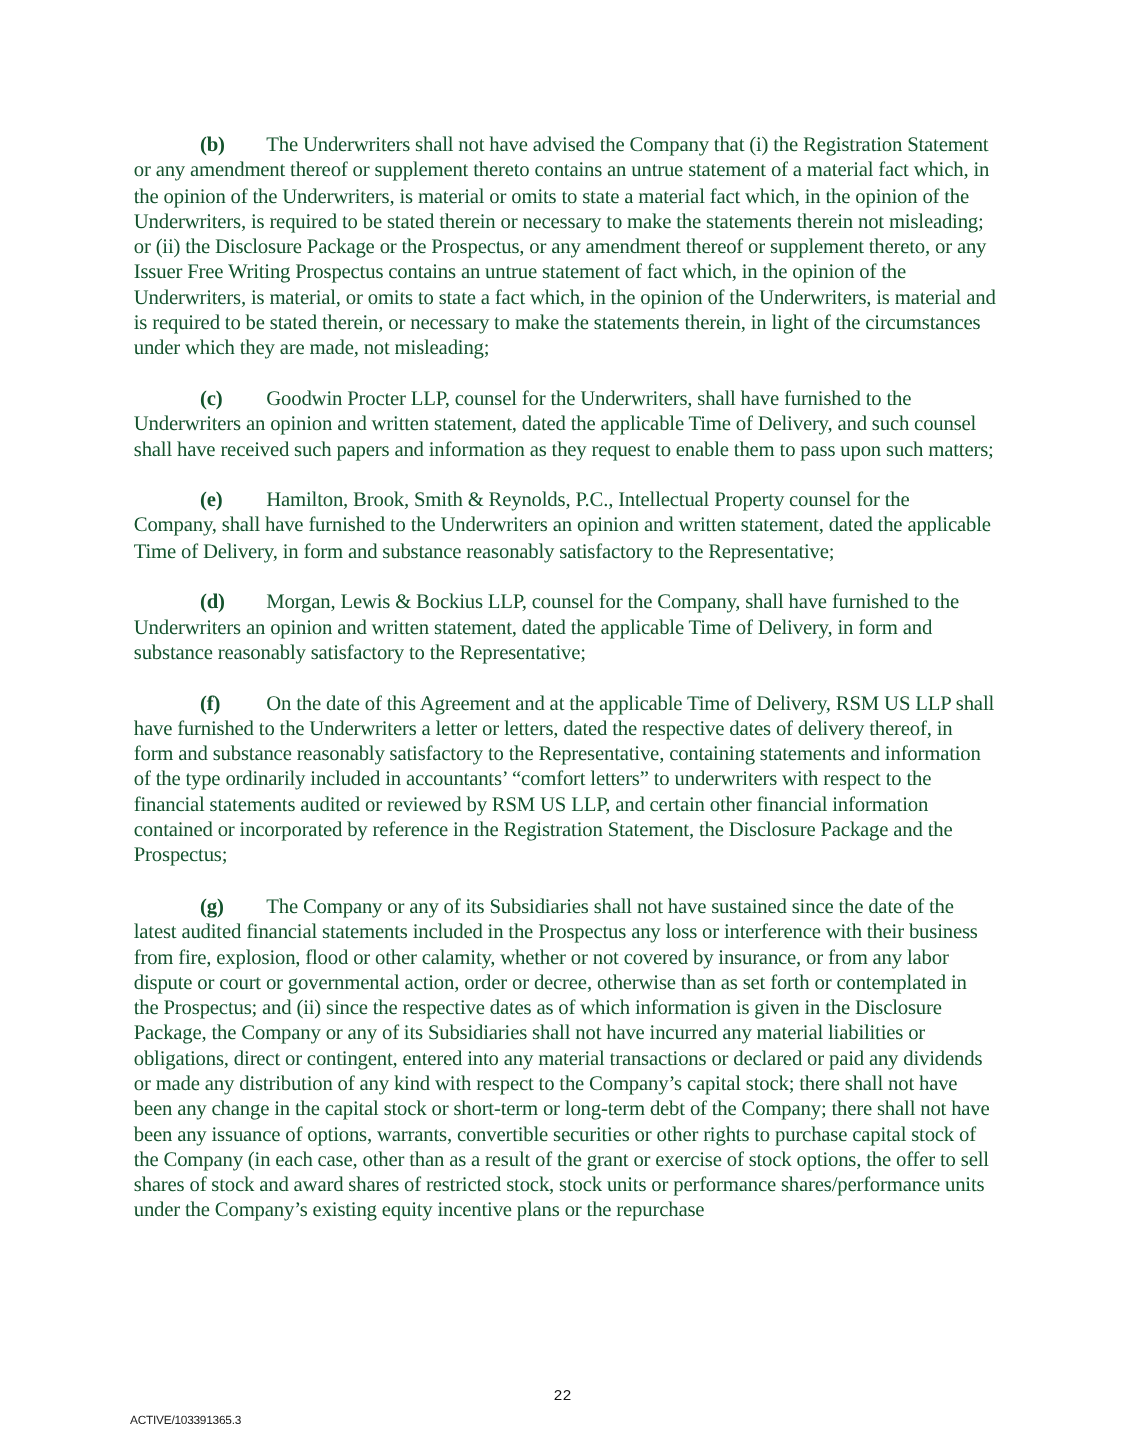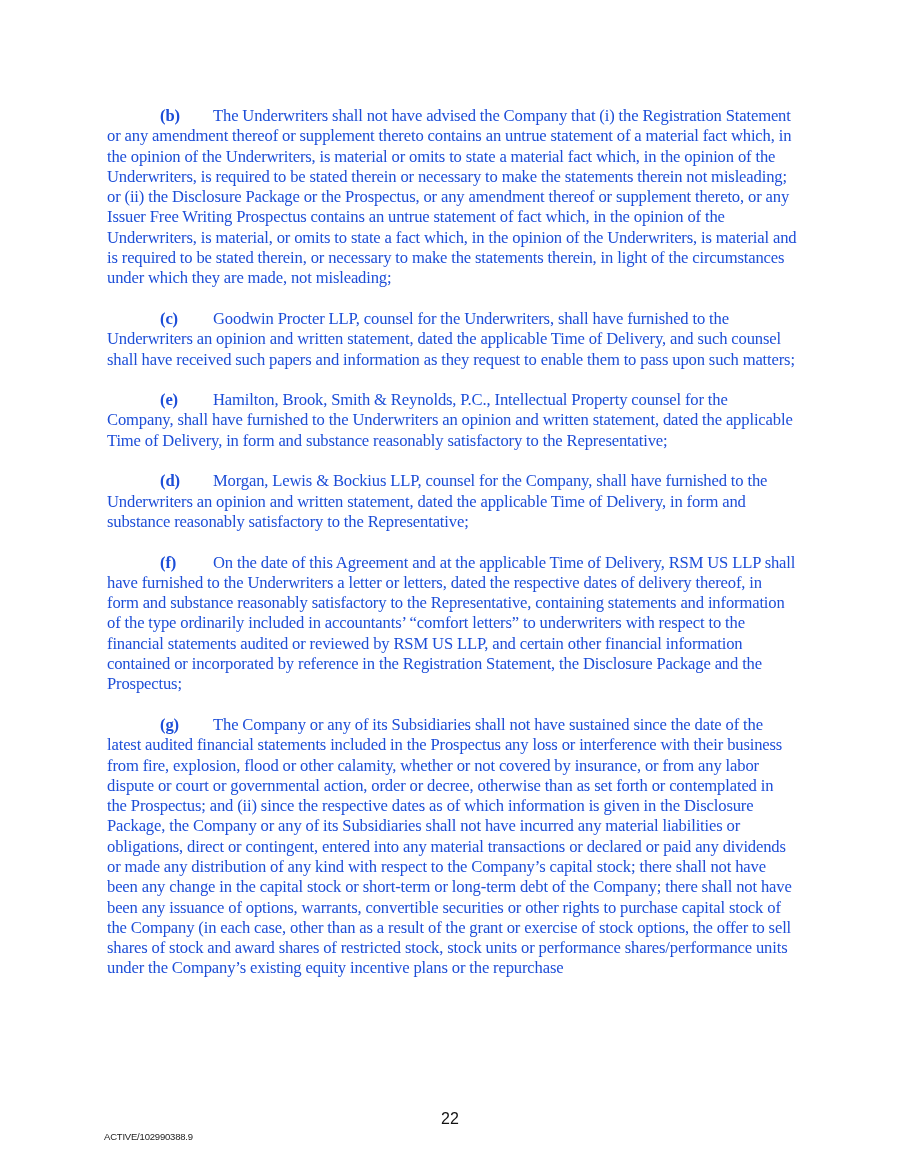--- a/index.html
+++ b/index.html
@@ -3,44 +3,44 @@
 <meta charset="utf-8">
 <style>
   html, body { margin: 0; padding: 0; background: #ffffff; }
   body { width: 900px; height: 1165px; position: relative; overflow: hidden; }
   .page {
     position: absolute; left: 0; top: 0; width: 900px; height: 1165px; background: #ffffff;
   }
   .content {
     position: absolute; left: 107px; top: 106px; width: 690px;
     font-family: "Liberation Serif", "DejaVu Serif", serif;
-    font-size: 16.6px; line-height: 20.3px; color: #1d4ed8;
+    font-size: 16.6px; line-height: 20.3px; color: #14532d;
     letter-spacing: -0.15px;
   }
   .para { margin: 0 0 20.3px 0; text-align: left; }
   .para .label {
     display: inline-block; width: 53px; margin-left: 53px; font-weight: bold;
   }
   .page-number {
     position: absolute; left: 0; width: 900px; top: 1110px; text-align: center;
-    font-family: Liberation Sans, sans-serif; font-size: 16px; color: #111;
+    font-family: Liberation Mono, monospace; font-size: 12px; color: #111;
   }
   .doc-id {
     position: absolute; left: 104px; top: 1131px;
     font-family: "Liberation Sans", "DejaVu Sans", sans-serif; font-size: 9.5px; color: #222;
     letter-spacing: -0.2px;
   }
 </style>
 </head>
 <body>
 
 <div class="page">
   <div class="content">
     <p class="para"><span class="label">(b)</span><span>The Underwriters shall not have advised the Company that (i) the Registration Statement or any amendment thereof or supplement thereto contains an untrue statement of a material fact which, in the opinion of the Underwriters, is material or omits to state a material fact which, in the opinion of the Underwriters, is required to be stated therein or necessary to make the statements therein not misleading; or (ii) the Disclosure Package or the Prospectus, or any amendment thereof or supplement thereto, or any Issuer Free Writing Prospectus contains an untrue statement of fact which, in the opinion of the Underwriters, is material, or omits to state a fact which, in the opinion of the Underwriters, is material and is required to be stated therein, or necessary to make the statements therein, in light of the circumstances under which they are made, not misleading;</span></p>
     <p class="para"><span class="label">(c)</span><span>Goodwin Procter LLP, counsel for the Underwriters, shall have furnished to the Underwriters an opinion and written statement, dated the applicable Time of Delivery, and such counsel shall have received such papers and information as they request to enable them to pass upon such matters;</span></p>
     <p class="para"><span class="label">(e)</span><span>Hamilton, Brook, Smith &amp; Reynolds, P.C., Intellectual Property counsel for the Company, shall have furnished to the Underwriters an opinion and written statement, dated the applicable Time of Delivery, in form and substance reasonably satisfactory to the Representative;</span></p>
     <p class="para"><span class="label">(d)</span><span>Morgan, Lewis &amp; Bockius LLP, counsel for the Company, shall have furnished to the Underwriters an opinion and written statement, dated the applicable Time of Delivery, in form and substance reasonably satisfactory to the Representative;</span></p>
     <p class="para"><span class="label">(f)</span><span>On the date of this Agreement and at the applicable Time of Delivery, RSM US LLP shall have furnished to the Underwriters a letter or letters, dated the respective dates of delivery thereof, in form and substance reasonably satisfactory to the Representative, containing statements and information of the type ordinarily included in accountants’ “comfort letters” to underwriters with respect to the financial statements audited or reviewed by RSM US LLP, and certain other financial information contained or incorporated by reference in the Registration Statement, the Disclosure Package and the Prospectus;</span></p>
     <p class="para"><span class="label">(g)</span><span>The Company or any of its Subsidiaries shall not have sustained since the date of the latest audited financial statements included in the Prospectus any loss or interference with their business from fire, explosion, flood or other calamity, whether or not covered by insurance, or from any labor dispute or court or governmental action, order or decree, otherwise than as set forth or contemplated in the Prospectus; and (ii) since the respective dates as of which information is given in the Disclosure Package, the Company or any of its Subsidiaries shall not have incurred any material liabilities or obligations, direct or contingent, entered into any material transactions or declared or paid any dividends or made any distribution of any kind with respect to the Company’s capital stock; there shall not have been any change in the capital stock or short-term or long-term debt of the Company; there shall not have been any issuance of options, warrants, convertible securities or other rights to purchase capital stock of the Company (in each case, other than as a result of the grant or exercise of stock options, the offer to sell shares of stock and award shares of restricted stock, stock units or performance shares/performance units under the Company’s existing equity incentive plans or the repurchase</span></p>
   </div>
   <div class="page-number">22</div>
-  <div class="doc-id">ACTIVE/102990388.9</div>
+  <div class="doc-id">ACTIVE/103391365.3</div>
 </div>
 
 </body></html>

